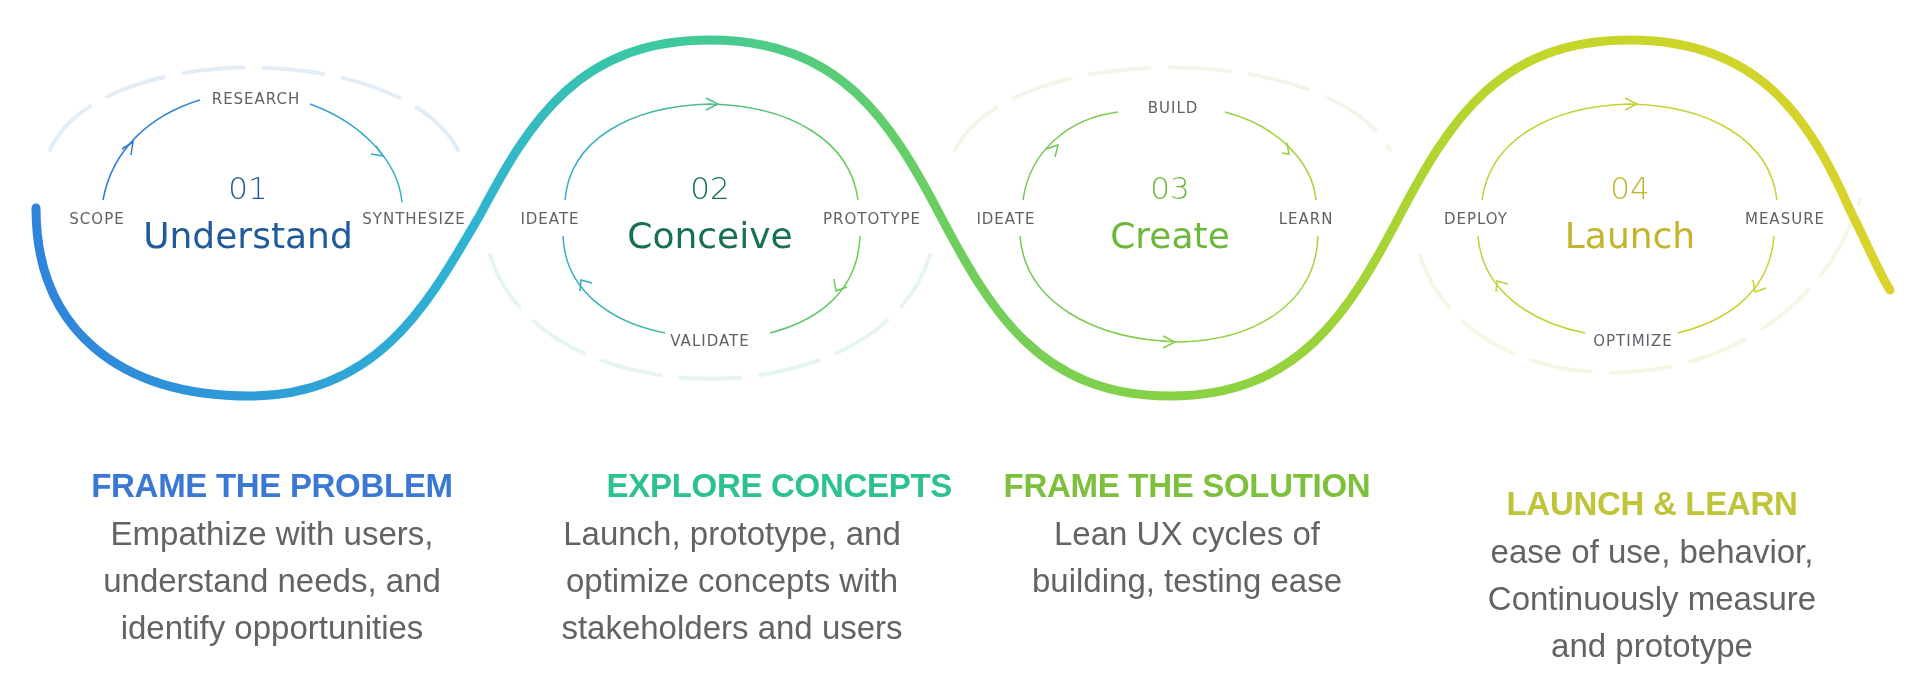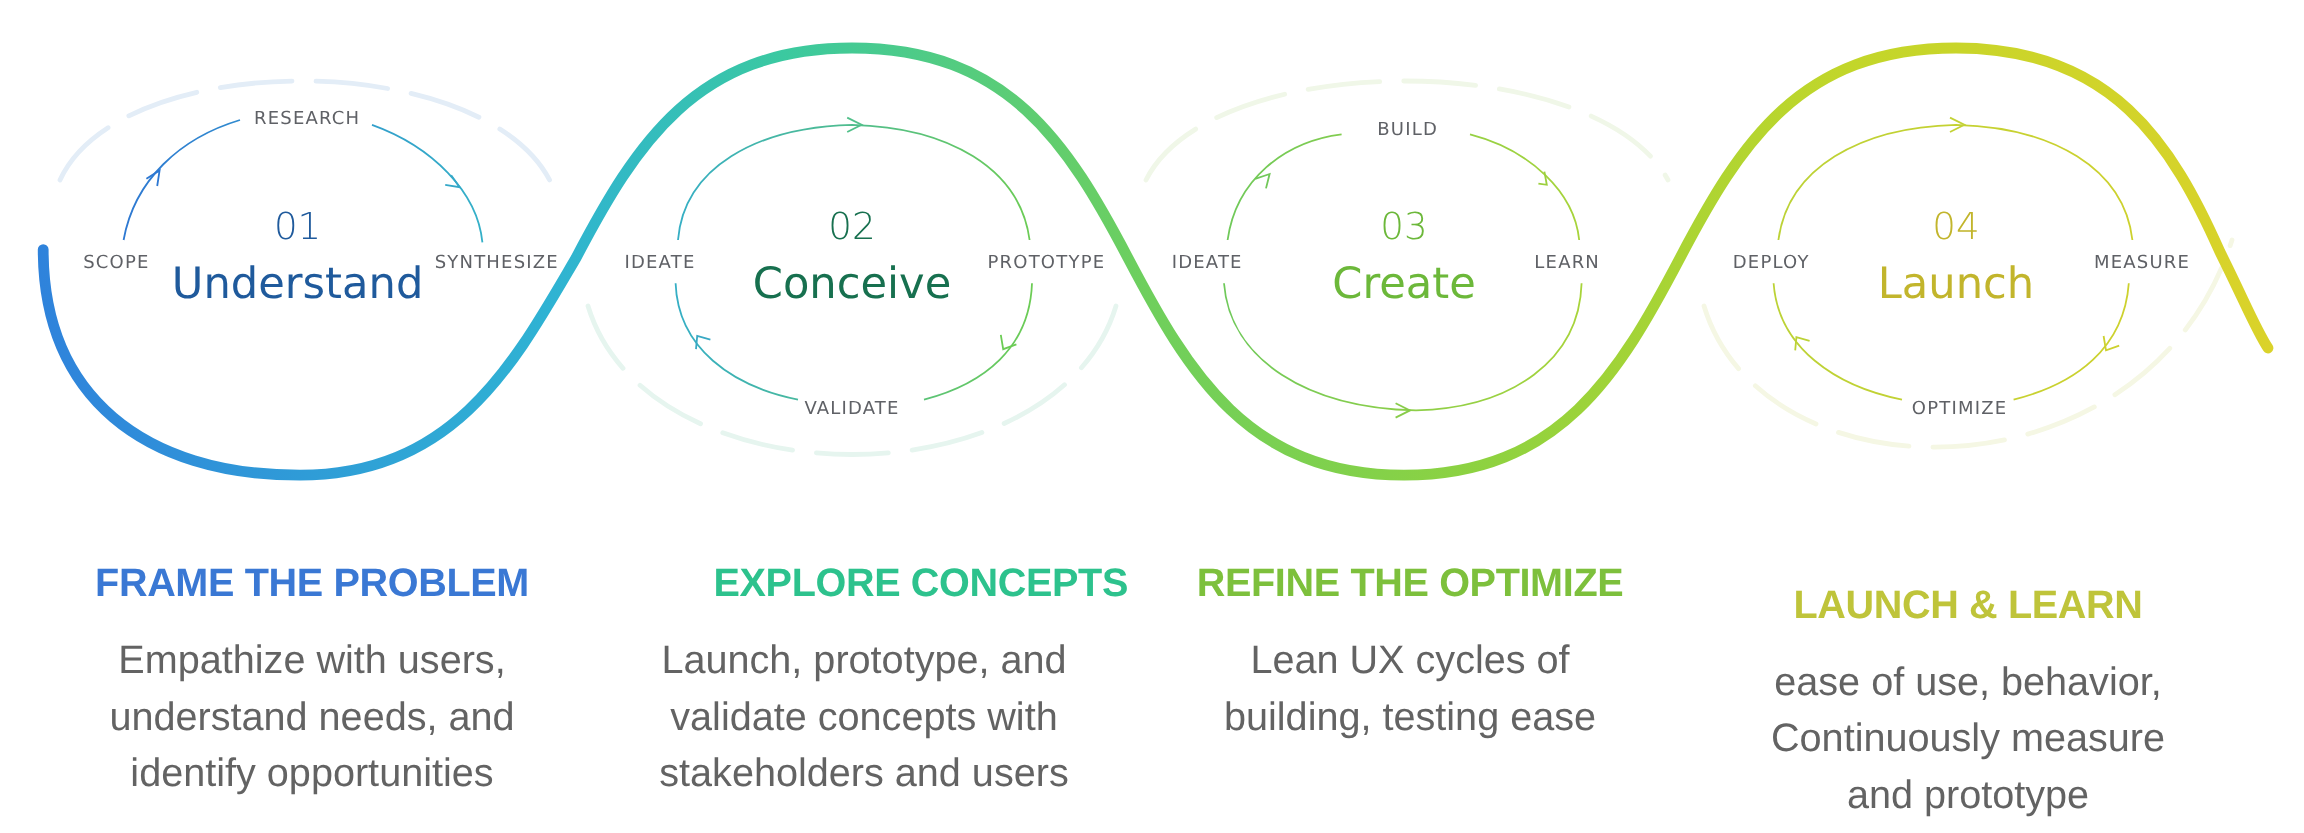--- a/index.html
+++ b/index.html
@@ -1,24 +1,24 @@
 <!DOCTYPE html>
 <html><head>
 <meta charset="utf-8">
 <style>
   html, body { margin: 0; padding: 0; background: #ffffff; }
   body { width: 1920px; height: 694px; position: relative; overflow: hidden; font-family: "Liberation Sans", sans-serif; }
   #diagram { position: absolute; left: 0; top: 0; width: 1920px; height: 420px; }
   .cyc-label { font-family: "DejaVu Sans", sans-serif; font-size: 15px; fill: #5f6166; letter-spacing: 1px; text-anchor: middle; dominant-baseline: middle; }
   .num { font-family: "DejaVu Sans", sans-serif; font-size: 31px; font-weight: 300; text-anchor: middle; }
   .phase { font-family: "DejaVu Sans", sans-serif; font-size: 36px; text-anchor: middle; }
-  .cols { position: absolute; top: 462px; left: 0; width: 1732px; height: 232px; }
+  .cols { position: absolute; top: 462px; left: 12px; width: 1732px; height: 232px; }
   .col { position: absolute; top: 0; width: 440px; text-align: center; }
   .col h2 { margin: 0; font-family: "Liberation Sans", sans-serif; font-weight: bold; font-size: 33px; line-height: 48px; letter-spacing: -0.3px; }
-  .col p { margin: 16px; font-family: "Liberation Sans", sans-serif; font-size: 33px; line-height: 47px; color: #636363; }
+  .col p { margin: 0; font-family: "Liberation Sans", sans-serif; font-size: 33px; line-height: 47px; color: #636363; }
   .col p span { display: block; }
 </style>
 </head>
 <body>
 
 <svg id="diagram" viewBox="0 0 1920 420" xmlns="http://www.w3.org/2000/svg">
   <defs>
     <linearGradient id="waveGrad" x1="0" y1="0" x2="1920" y2="0" gradientUnits="userSpaceOnUse">
       <stop offset="0" stop-color="#2f7fdc"></stop>
       <stop offset="0.24" stop-color="#2fb3d3"></stop>
@@ -114,26 +114,26 @@
     <p>
       <span>Empathize with users,</span>
       <span>understand needs, and</span>
       <span>identify opportunities</span>
     </p>
   </div>
   <div class="col" style="left:500px;">
     <h2 style="color:#2dc28d;text-align:right;">EXPLORE CONCEPTS</h2>
     <p>
       <span>Launch, prototype, and</span>
-      <span>validate concepts with</span>
+      <span>optimize concepts with</span>
       <span>stakeholders and users</span>
     </p>
   </div>
   <div class="col" style="left:955px;">
-    <h2 style="color:#7dc03c;">REFINE THE OPTIMIZE</h2>
+    <h2 style="color:#7dc03c;">FRAME THE SOLUTION</h2>
     <p>
       <span>Lean UX cycles of</span>
       <span>building, testing ease</span>
     </p>
   </div>
   <div class="col" style="left:1420px;">
     <h2 style="color:#bfc43a;margin-top:18px;">LAUNCH &amp; LEARN</h2>
     <p>
       <span>ease of use, behavior,</span>
       <span>Continuously measure</span>

